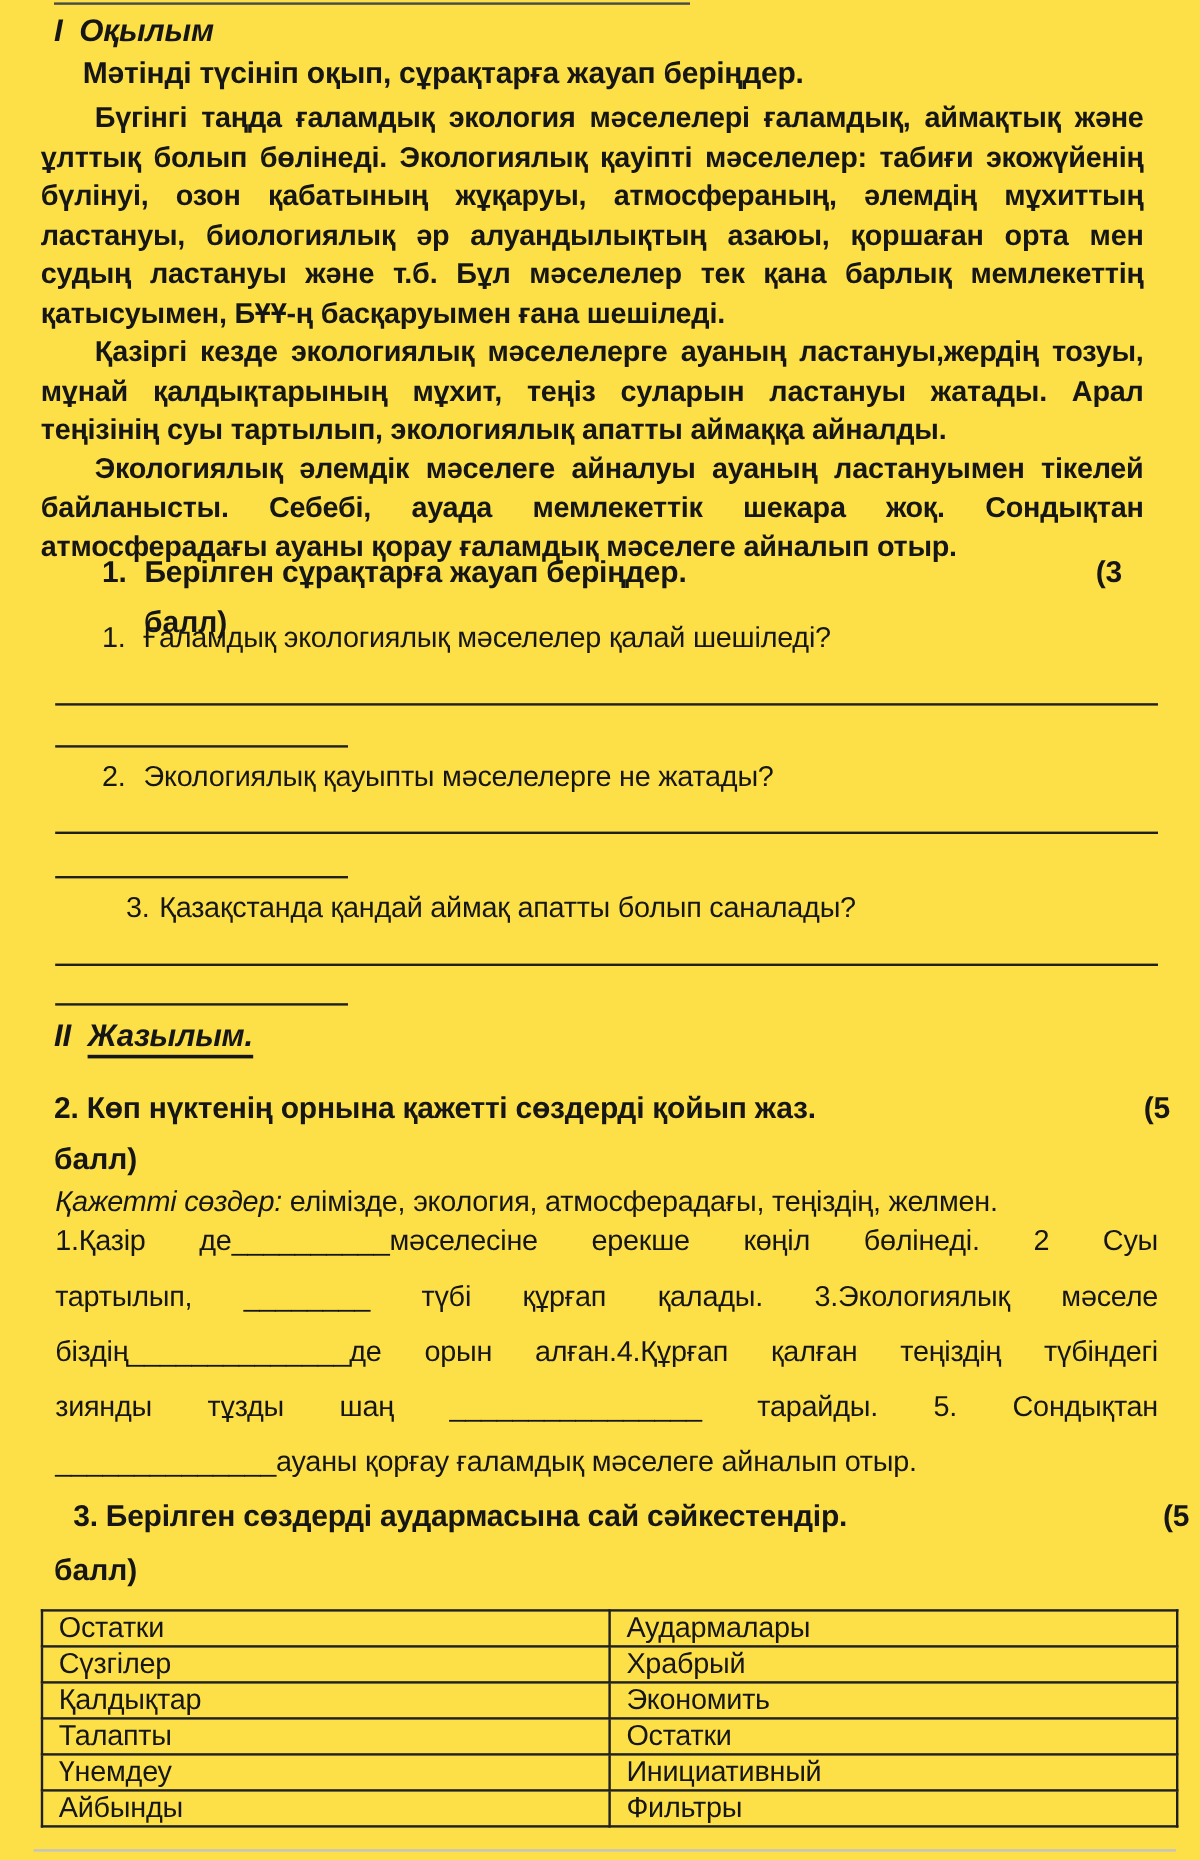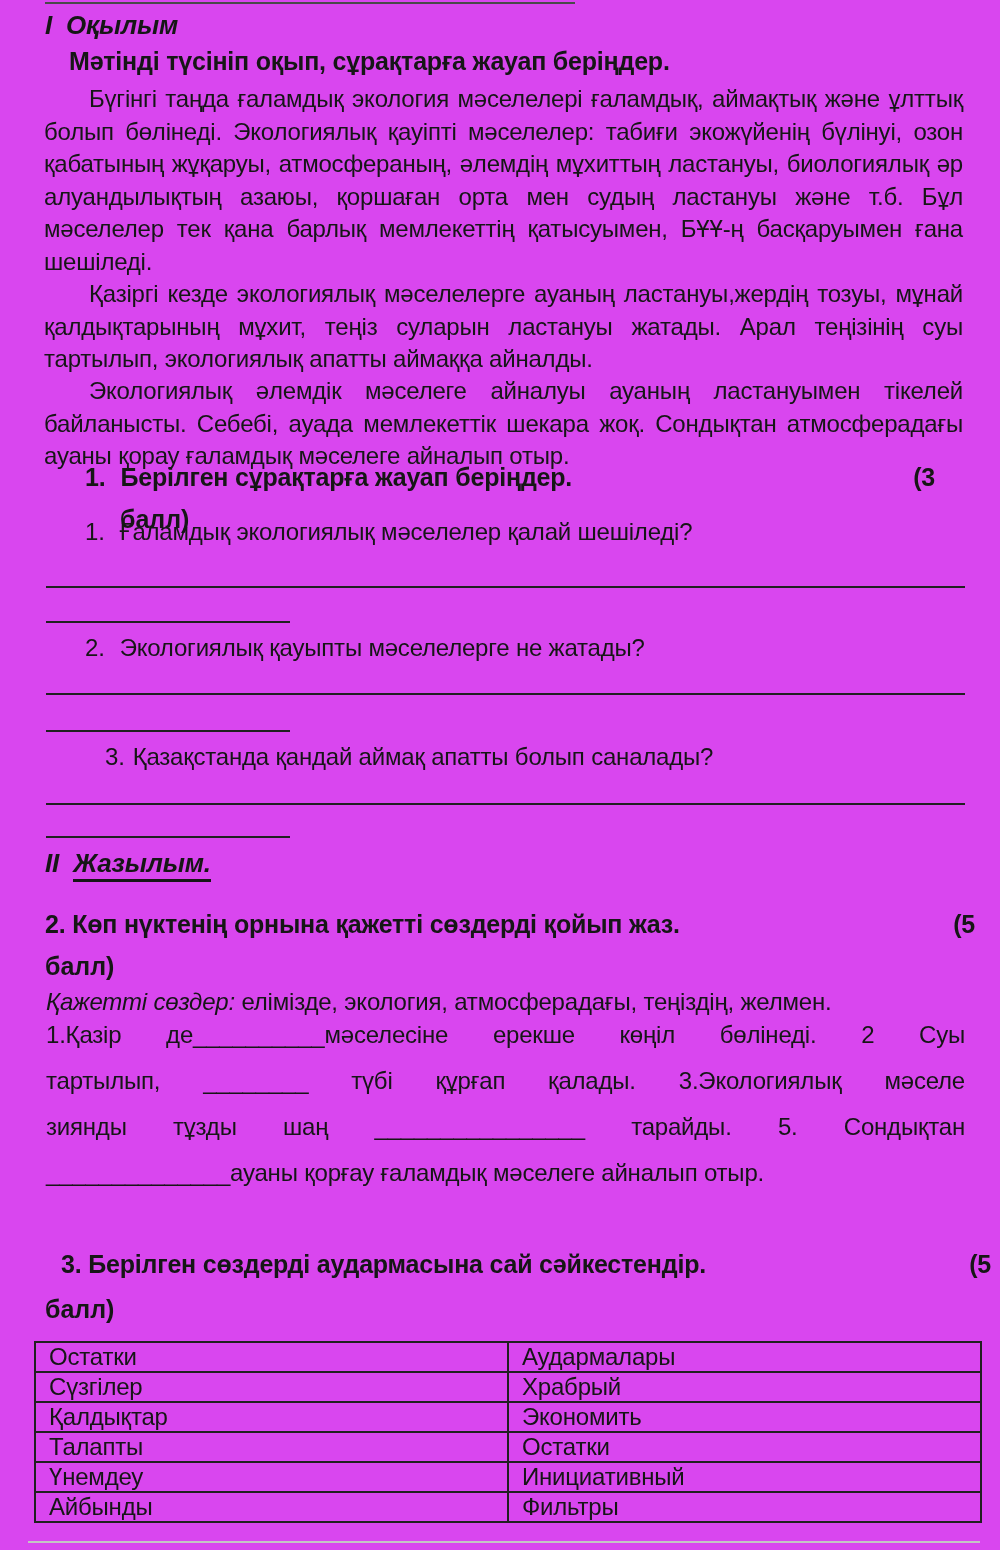--- a/index.html
+++ b/index.html
@@ -1,27 +1,27 @@
 <!DOCTYPE html>
 <html><head>
 <meta charset="utf-8">
 <style>
   html,body{margin:0;padding:0;background:#ffffff;}
   .page{
     position:relative;
     width:1000px;
     height:1550px;
-    background:#d946ef;
+    background:#fde047;
     font-family:"Liberation Sans", sans-serif;
     color:#161616;
     overflow:hidden;
   }
   .abs{position:absolute;}
   .body-text{font-size:24px; line-height:32.5px; text-align:justify; letter-spacing:-0.2px;}
-  .para{width:919px; left:44px; text-indent:45px;}
+  .para{width:919px; left:34px; text-indent:45px;font-weight:bold;}
   .b{font-weight:normal;}
   .i{font-style:italic;}
   .sec-heading{font-size:26px; font-weight:bold; font-style:italic; letter-spacing:-0.2px;}
   .instruction{font-size:25px; font-weight:bold; letter-spacing:-0.2px;}
   .task-row{display:flex; justify-content:space-between; font-size:25px; font-weight:bold; letter-spacing:-0.2px;}
   .task-left{display:flex;}
   .task-num{margin-right:15px;}
   .points-close{font-size:25px; font-weight:bold;}
   .question{font-size:24px; letter-spacing:-0.2px;}
   .q-num{margin-right:15px;}
@@ -105,20 +105,21 @@
   <div class="abs points-close" style="top:952px; left:45px;">балл)</div>
 
   <div class="abs words-line" style="top:988px;">
     <span class="b i">Қажетті сөздер:</span>
     <span>елімізде, экология, атмосферадағы, теңіздің, желмен.</span>
   </div>
 
   <div class="abs fill-block" style="top:1012px;">
     <div class="fill-line">1.Қазір де__________мәселесіне ерекше көңіл бөлінеді. 2 Суы</div>
     <div class="fill-line">тартылып, ________ түбі құрғап қалады. 3.Экологиялық мәселе</div>
+    <div class="fill-line">біздің______________де орын алған.4.Құрғап қалған теңіздің түбіндегі</div>
     <div class="fill-line">зиянды тұзды шаң ________________ тарайды. 5. Сондықтан</div>
     <div class="fill-line last">______________ауаны қорғау ғаламдық  мәселеге айналып отыр.</div>
   </div>
 
   <div class="abs task-row" style="top:1250px; left:45px; width:930px;margin-left:16px;">
     <span>3. Берілген сөздерді  аудармасына сай сәйкестендір.</span>
     <span>(5</span>
   </div>
   <div class="abs points-close" style="top:1295px; left:45px;">балл)</div>
 

